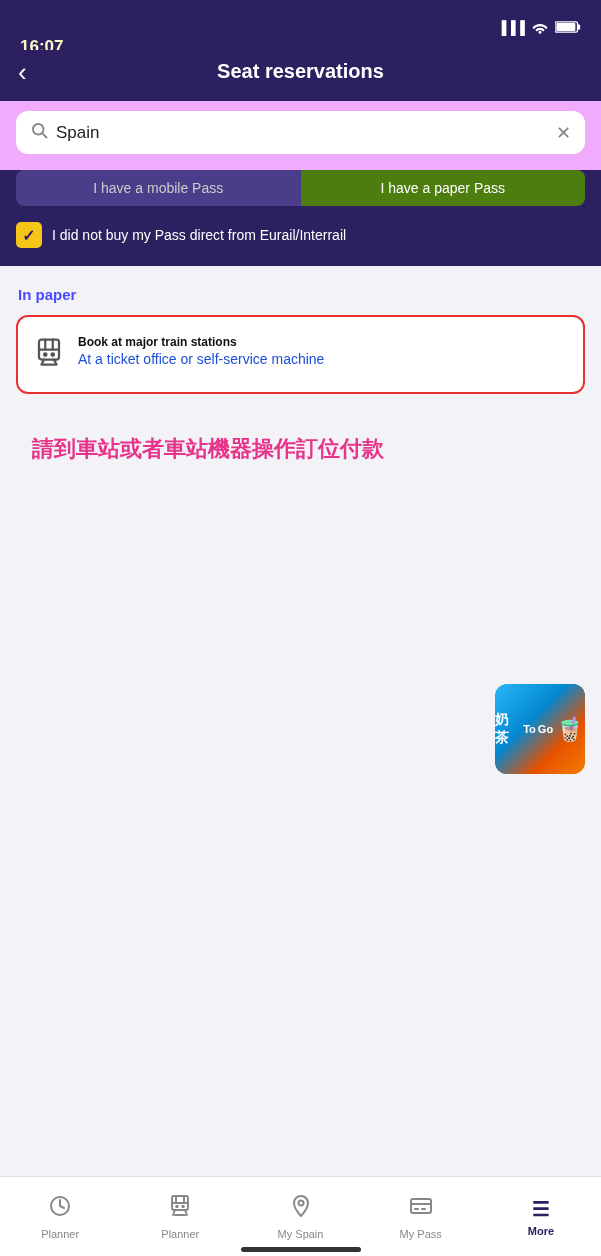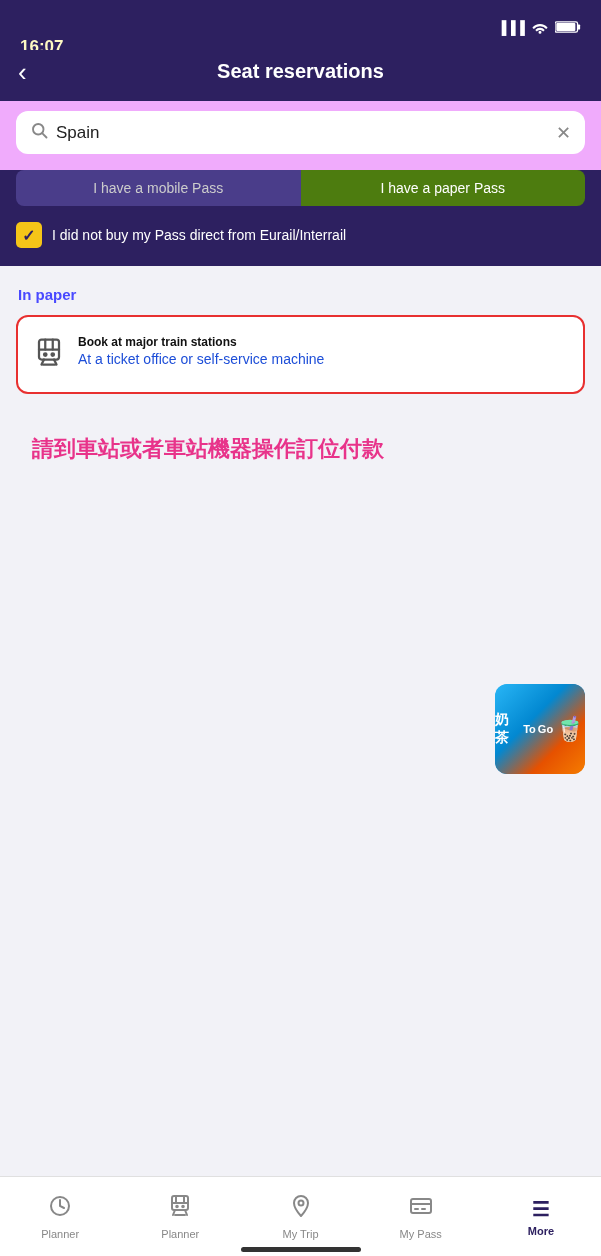--- a/index.html
+++ b/index.html
@@ -379,21 +379,21 @@
     </span>
     <span class="nav-label">Planner</span>
   </div>
   <div class="nav-item">
     <span class="nav-icon">
       <svg width="24" height="24" viewBox="0 0 24 24" fill="none" stroke="#888" stroke-width="2" stroke-linecap="round" stroke-linejoin="round">
         <path d="M12 2C8.13 2 5 5.13 5 9c0 5.25 7 13 7 13s7-7.75 7-13c0-3.87-3.13-7-7-7z"></path>
         <circle cx="12" cy="9" r="2.5"></circle>
       </svg>
     </span>
-    <span class="nav-label">My Trip</span>
+    <span class="nav-label">My Spain</span>
   </div>
   <div class="nav-item">
     <span class="nav-icon">
       <svg width="24" height="24" viewBox="0 0 24 24" fill="none" stroke="#888" stroke-width="2" stroke-linecap="round" stroke-linejoin="round">
         <rect x="2" y="5" width="20" height="14" rx="2"></rect>
         <line x1="2" y1="10" x2="22" y2="10"></line>
         <line x1="6" y1="15" x2="9" y2="15"></line>
         <line x1="13" y1="15" x2="16" y2="15"></line>
         <circle cx="19" cy="7.5" r="0"></circle>
       </svg>

